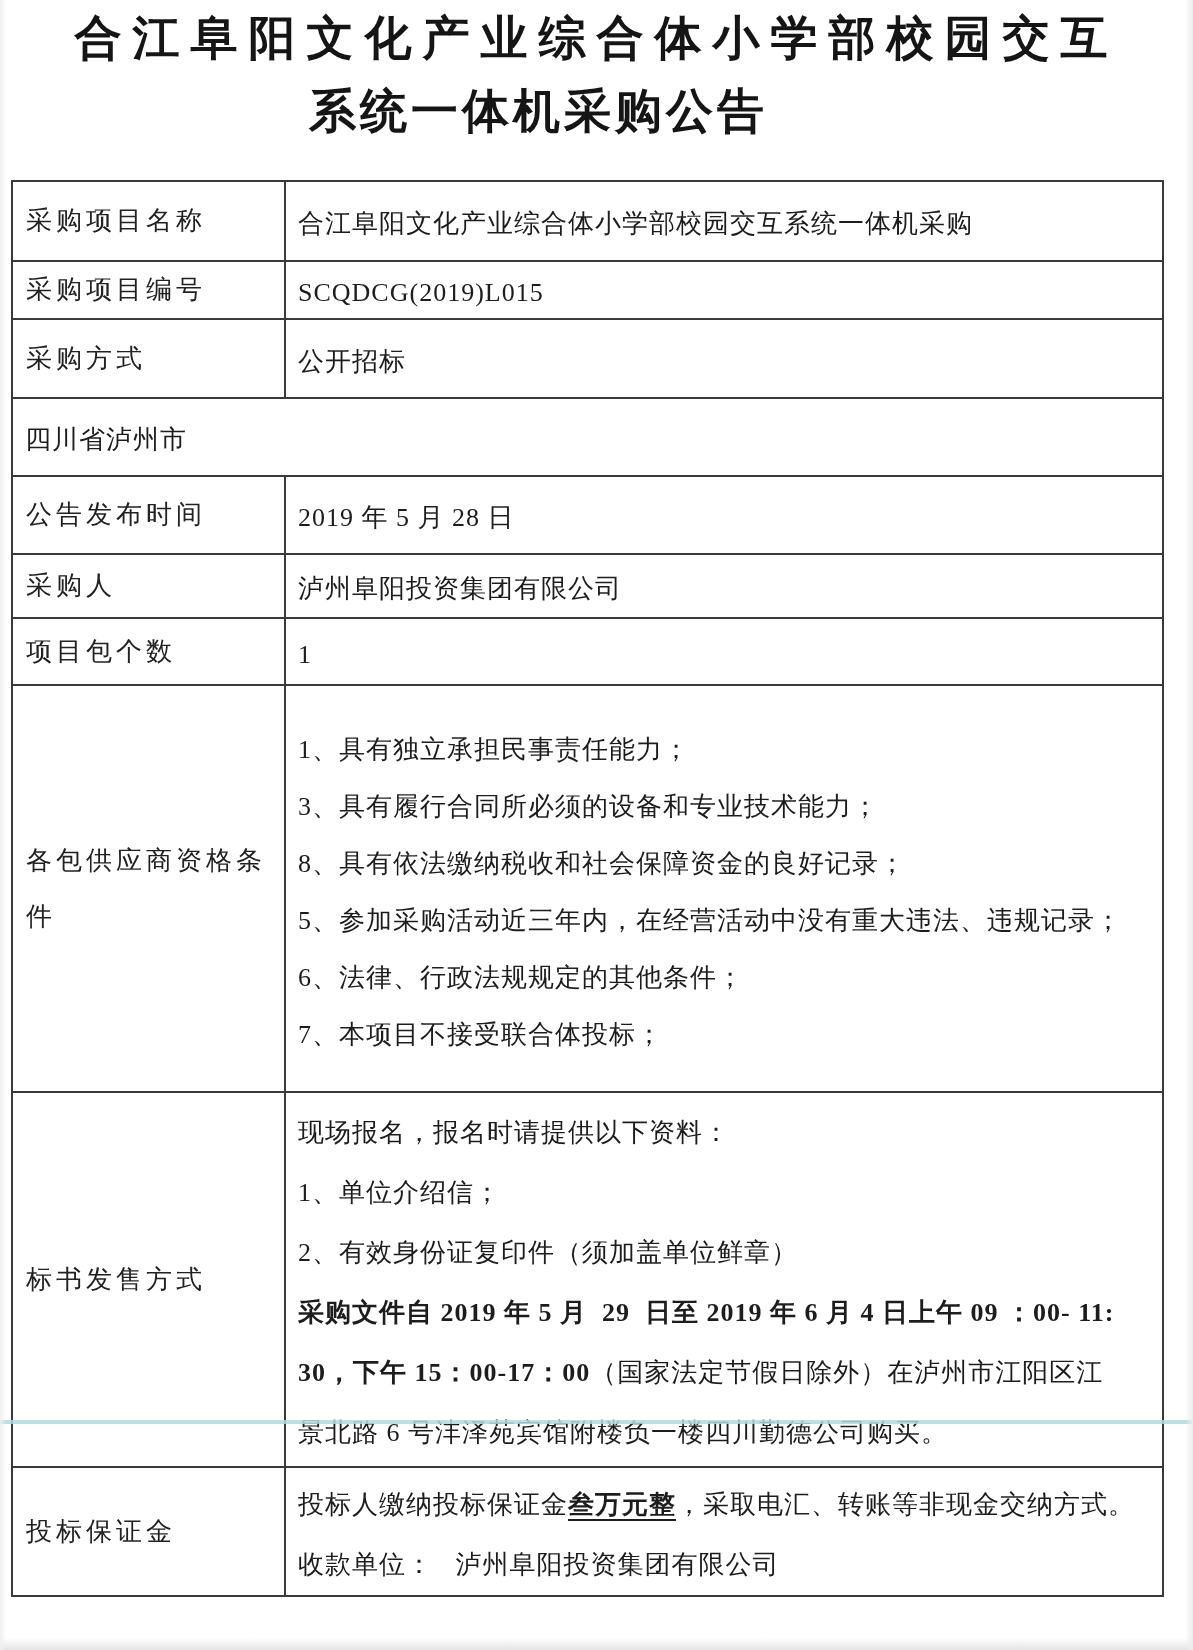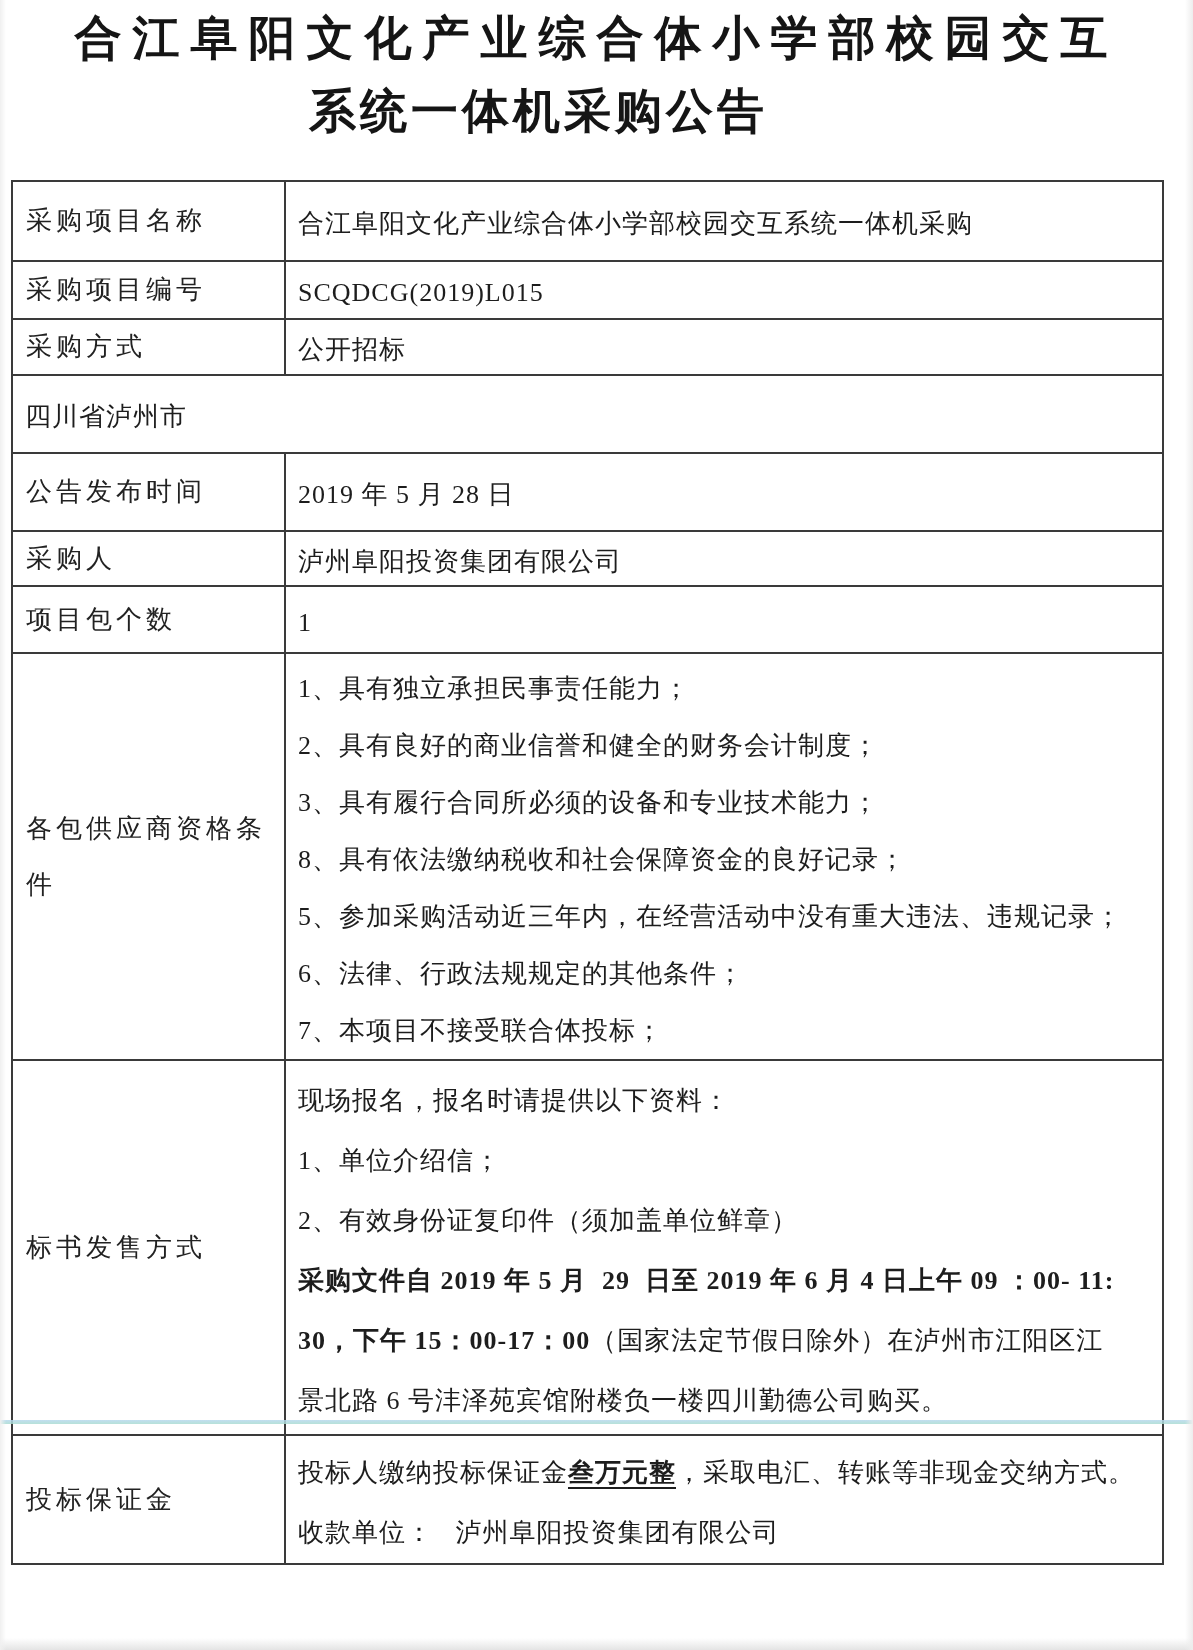--- a/index.html
+++ b/index.html
@@ -45,22 +45,22 @@
     display:flex;flex-direction:column;justify-content:center;
     padding:6px 14px 0 12px;
     font-size:26px;
     letter-spacing:1px;
     color:#1d1d1d;
   }
   .vline{white-space:pre-wrap;line-height:38px;}
   .b{font-weight:700;}
   .u{text-decoration:underline;text-underline-offset:6px;text-decoration-thickness:1.5px;}
   
-  .r0{height:78px}.r1{height:58px}.r2{height:56px}.r3{height:78px}.r4{height:78px}
-  .r5{height:55px}.r6{height:67px}.r7{height:407px}.r8{height:375px}.r9{height:129px}
+  .r0{height:78px}.r1{height:58px}.r2{height:79px}.r3{height:78px}.r4{height:78px}
+  .r5{height:64px}.r6{height:67px}.r7{height:407px}.r8{height:375px}.r9{height:129px}
   .r7 .vline{line-height:57px;}
   .r8 .vline{line-height:60px;}
   .r9 .vline{line-height:60px;}
   
   .scan-line{
     position:absolute;left:0;top:1420px;width:1193px;height:4px;
     background:linear-gradient(180deg,#b7d8ee 0%,#a9dcd1 100%);
     opacity:.85;
     pointer-events:none;
   }
@@ -129,21 +129,20 @@
       <div class="row r6">
         <div class="label-cell">项目包个数</div>
         <div class="value-cell">
           <div class="vline"><span>1</span></div>
         </div>
       </div>
       <div class="row r7">
         <div class="label-cell">各包供应商资格条件</div>
         <div class="value-cell">
           <div class="vline"><span>1、具有独立承担民事责任能力；</span></div>
-          <div class="vline"><span>2、具有良好的商业信誉和健全的财务会计制度；</span></div>
           <div class="vline"><span>3、具有履行合同所必须的设备和专业技术能力；</span></div>
           <div class="vline"><span>8、具有依法缴纳税收和社会保障资金的良好记录；</span></div>
           <div class="vline"><span>5、参加采购活动近三年内，在经营活动中没有重大违法、违规记录；</span></div>
           <div class="vline"><span>6、法律、行政法规规定的其他条件；</span></div>
           <div class="vline"><span>7、本项目不接受联合体投标；</span></div>
         </div>
       </div>
       <div class="row r8">
         <div class="label-cell">标书发售方式</div>
         <div class="value-cell">

